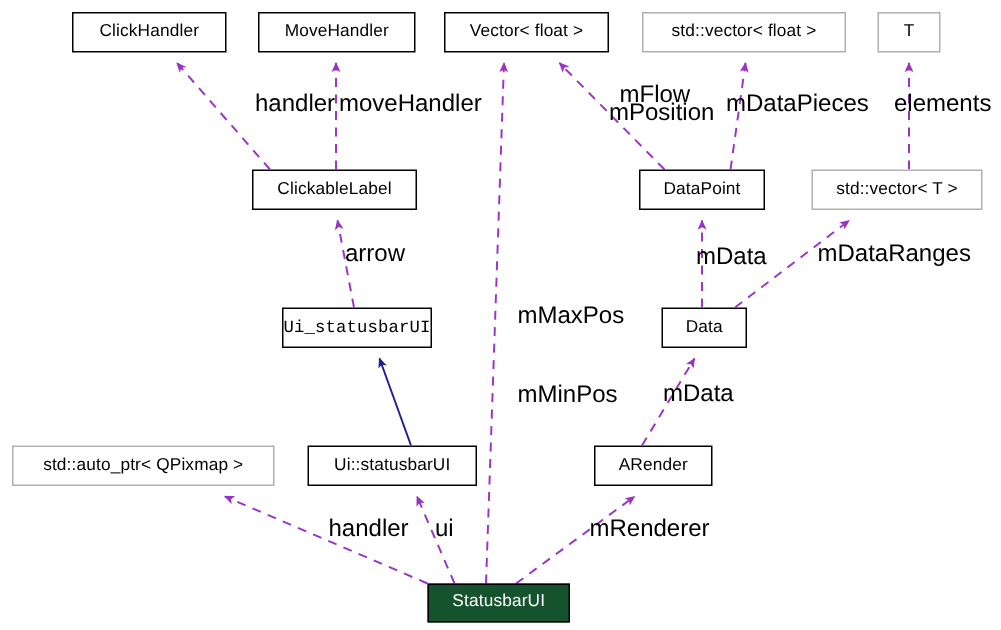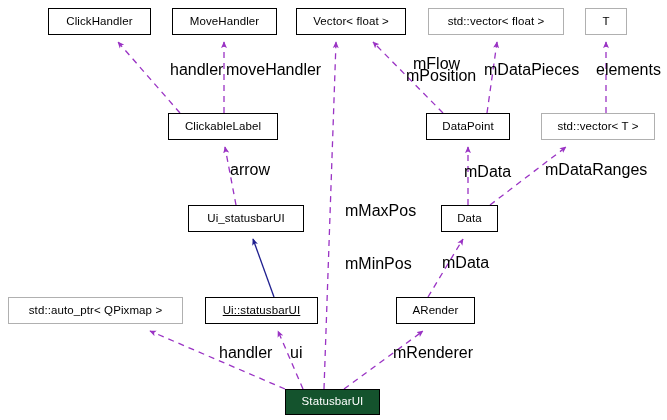--- a/index.html
+++ b/index.html
@@ -89,24 +89,24 @@
 
   <div id="node-layer">
       <div class="node solid" style="left: 48px; top: 8px; width: 103px; height: 27px;">ClickHandler</div>
       <div class="node solid" style="left: 172px; top: 8px; width: 105px; height: 27px;">MoveHandler</div>
       <div class="node solid" style="left: 296px; top: 8px; width: 110px; height: 27px;">Vector&lt; float &gt;</div>
       <div class="node faint" style="left: 428px; top: 8px; width: 136px; height: 27px;">std::vector&lt; float &gt;</div>
       <div class="node faint" style="left: 585px; top: 8px; width: 42px; height: 27px;">T</div>
       <div class="node solid" style="left: 168px; top: 113px; width: 110px; height: 27px;">ClickableLabel</div>
       <div class="node solid" style="left: 426px; top: 113px; width: 84px; height: 27px;">DataPoint</div>
       <div class="node faint" style="left: 541px; top: 113px; width: 114px; height: 27px;">std::vector&lt; T &gt;</div>
-      <div class="node solid" style="left: 188px; top: 205px; width: 116px; height: 27px;">Ui_statusbarUI</div>
+      <div class="node solid" style="left: 188px; top: 205px; width: 100px; height: 27px; font-family: Liberation Mono, monospace;">Ui_statusbarUI</div>
       <div class="node solid" style="left: 441px; top: 205px; width: 57px; height: 27px;">Data</div>
       <div class="node faint" style="left: 8px; top: 297px; width: 175px; height: 27px;">std::auto_ptr&lt; QPixmap &gt;</div>
-      <div class="node solid" style="left: 205px; top: 297px; width: 113px; height: 27px; text-decoration: underline;">Ui::statusbarUI</div>
+      <div class="node solid" style="left: 205px; top: 297px; width: 113px; height: 27px;">Ui::statusbarUI</div>
       <div class="node solid" style="left: 396px; top: 297px; width: 79px; height: 27px;">ARender</div>
       <div class="node focus" style="left: 273px; top: 389px; width: 95px; height: 26px;">StatusbarUI</div>
     </div>
   <div id="label-layer">
       <div class="edge-label" style="left: 170px; top: 64px;">handler</div>
       <div class="edge-label" style="left: 226px; top: 64px;">moveHandler</div>
       <div class="edge-label" style="left: 413px; top: 58px;">mFlow</div>
       <div class="edge-label" style="left: 406px; top: 70px;">mPosition</div>
       <div class="edge-label" style="left: 484px; top: 64px;">mDataPieces</div>
       <div class="edge-label" style="left: 596px; top: 64px;">elements</div>

